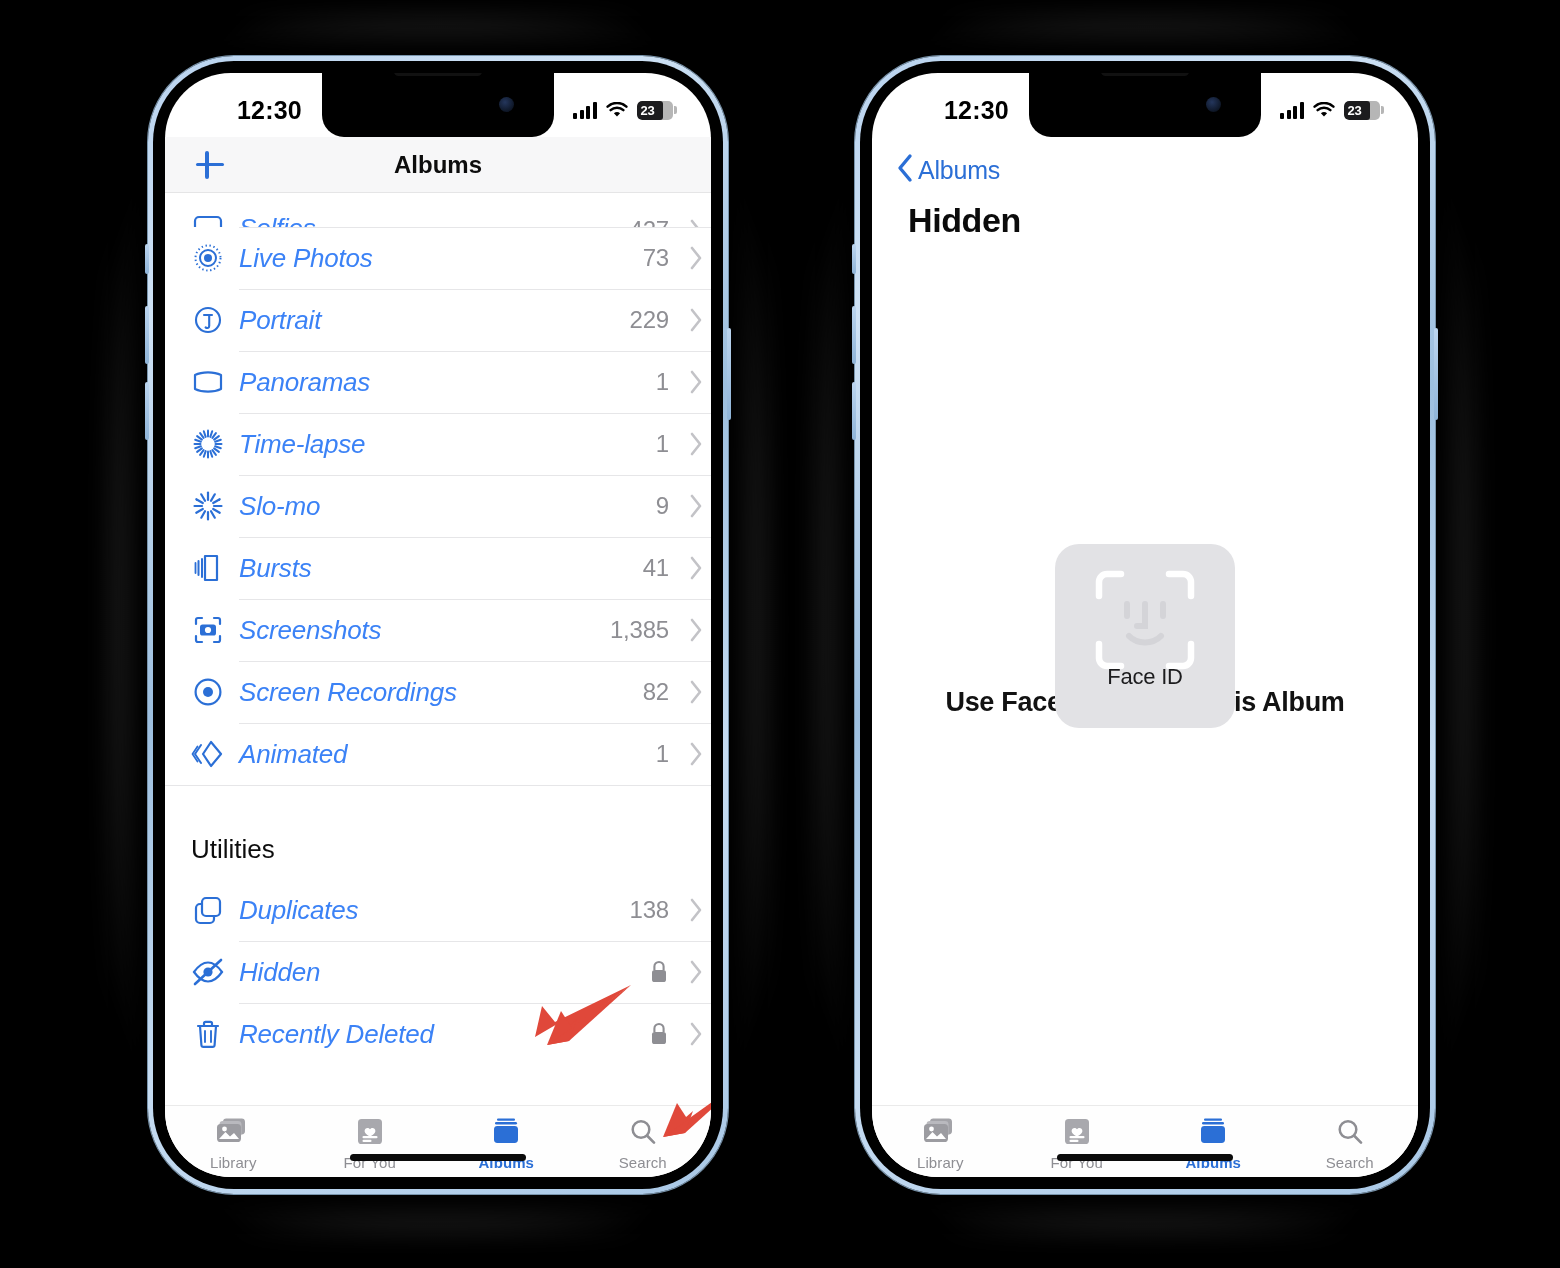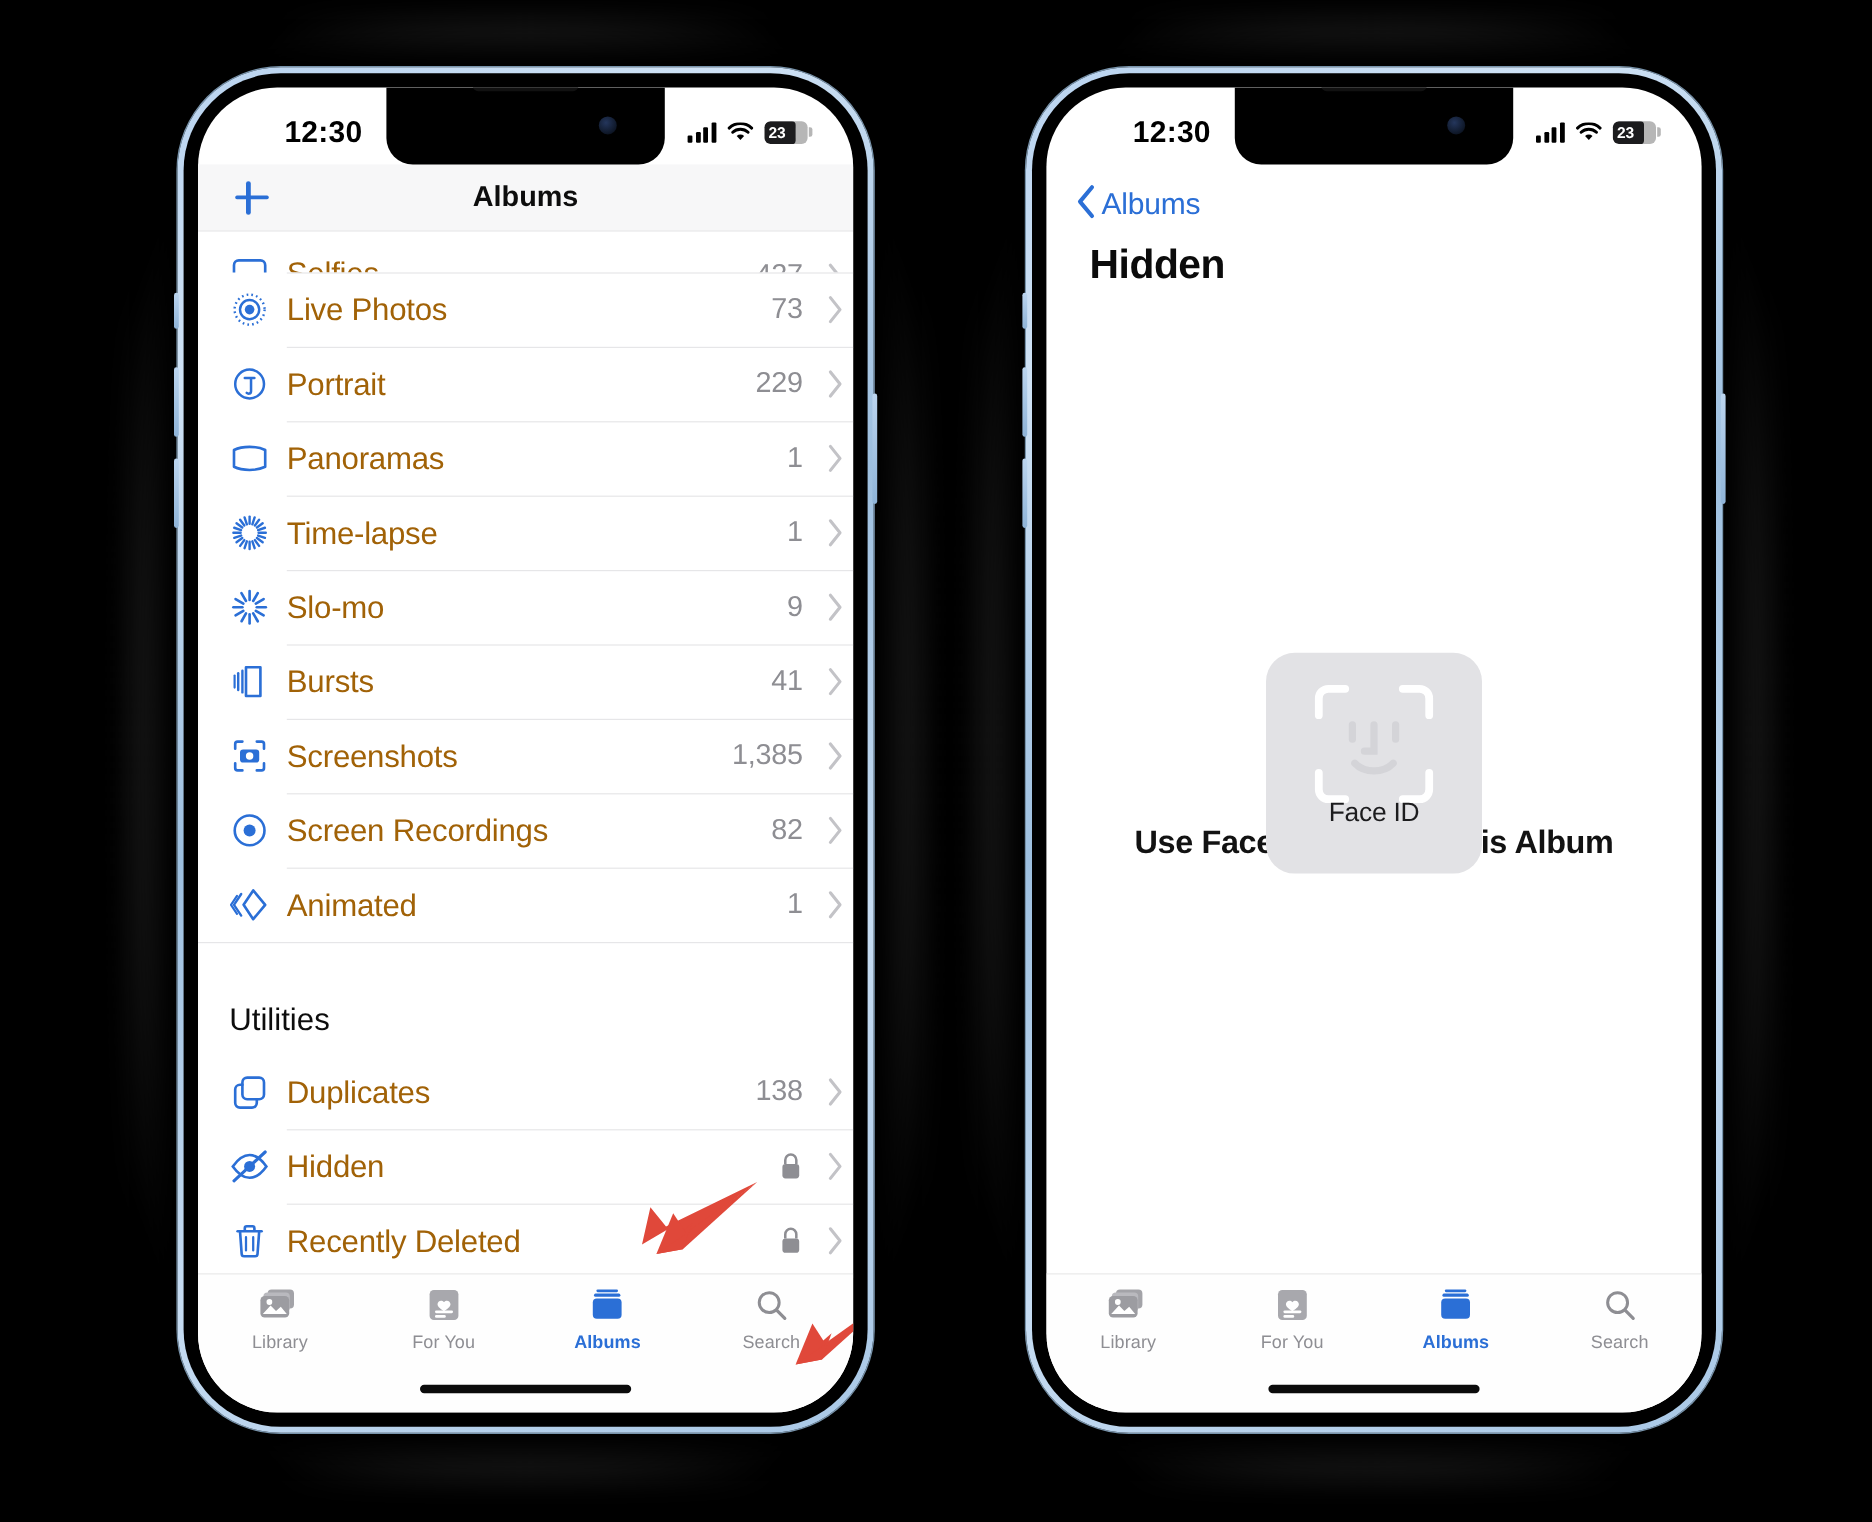--- a/index.html
+++ b/index.html
@@ -113,33 +113,33 @@
     position:relative;cursor:pointer;
   }
   .row + .row:before{
     content:"";position:absolute;left:74px;right:0;top:0;height:1px;background:#e6e6e8;
   }
   .row.clipped{height:34px;overflow:hidden;align-items:flex-end;}
   .row.clipped .r-ico,.row.clipped .r-label,.row.clipped .r-count,.row.clipped .r-chev{
     transform:translateY(17px);
   }
   .r-ico{width:48px;flex:0 0 48px;display:flex;align-items:center;justify-content:flex-start;color:#2b6fd6;}
-  .r-label{flex:1;font-size:26px;color:#a16207;letter-spacing:-.2px;}
+  .r-label{flex:1;font-size:26px;color:#3b82f6;letter-spacing:-.2px;font-style:italic;}
   .r-count{font-size:24px;color:#8e8e93;padding-right:12px;letter-spacing:-.2px;}
   .r-lock{padding-right:12px;display:flex;align-items:center;}
   .r-chev{width:30px;flex:0 0 30px;display:flex;align-items:center;justify-content:center;color:#c3c3c7;}
 
   .sec-header{
     font-size:26px;font-weight:400;color:#0d0d0d;padding:30px 26px 14px 26px;background:#fff;
   }
   .sec-gap{height:18px;background:#fff;border-top:1px solid #e6e6e8;}
 
   
   .tabbar{
-    position:absolute;left:0;right:0;bottom:0;height:116px;background:#fefefe;
+    position:absolute;left:0;right:0;bottom:0;height:72px;background:#fefefe;
     border-top:1px solid rgba(0,0,0,0.08);display:flex;align-items:flex-start;
     padding-top:10px;box-sizing:border-box;z-index:8;
   }
   .tab{flex:1;display:flex;flex-direction:column;align-items:center;gap:6px;cursor:pointer;}
   .tab-ico{height:32px;display:flex;align-items:center;justify-content:center;}
   .tab-label{font-size:15px;color:#8e8e93;letter-spacing:.1px;}
   .tab.active .tab-label{color:#2b6fd6;font-weight:700;}
   .home-ind{
     position:absolute;left:50%;transform:translateX(-50%);bottom:16px;
     width:176px;height:7px;background:#0b0b0b;border-radius:4px;z-index:9;

